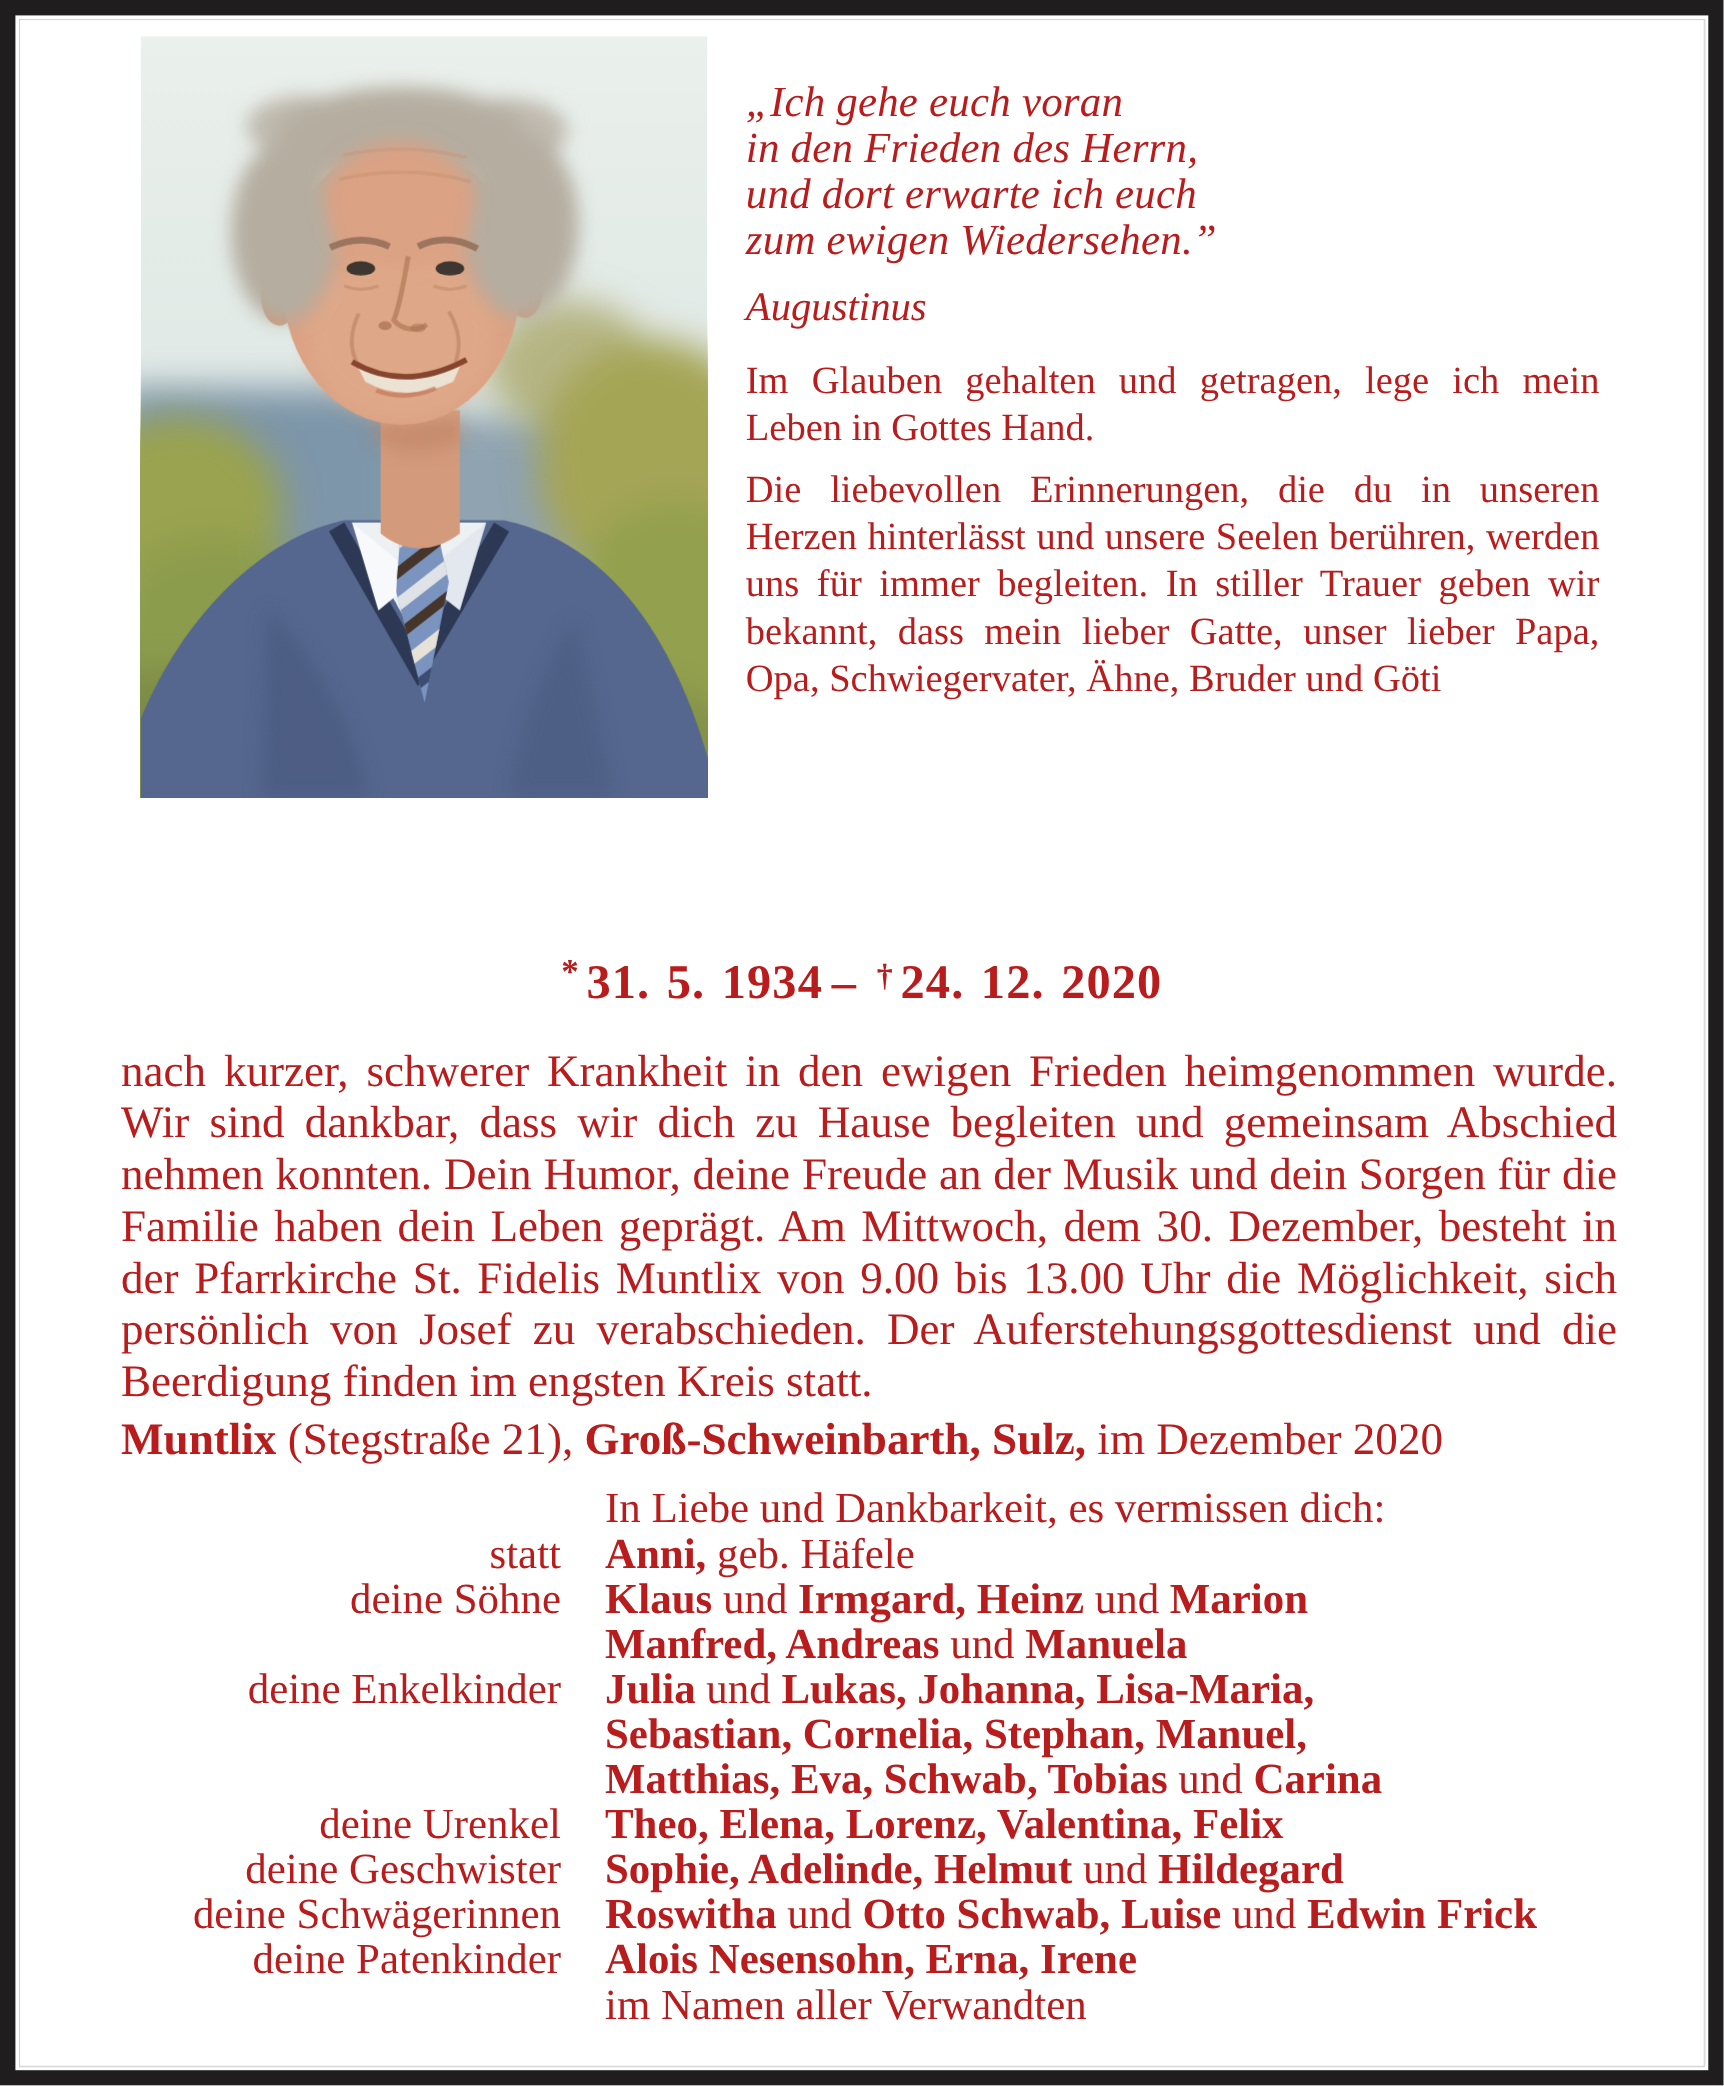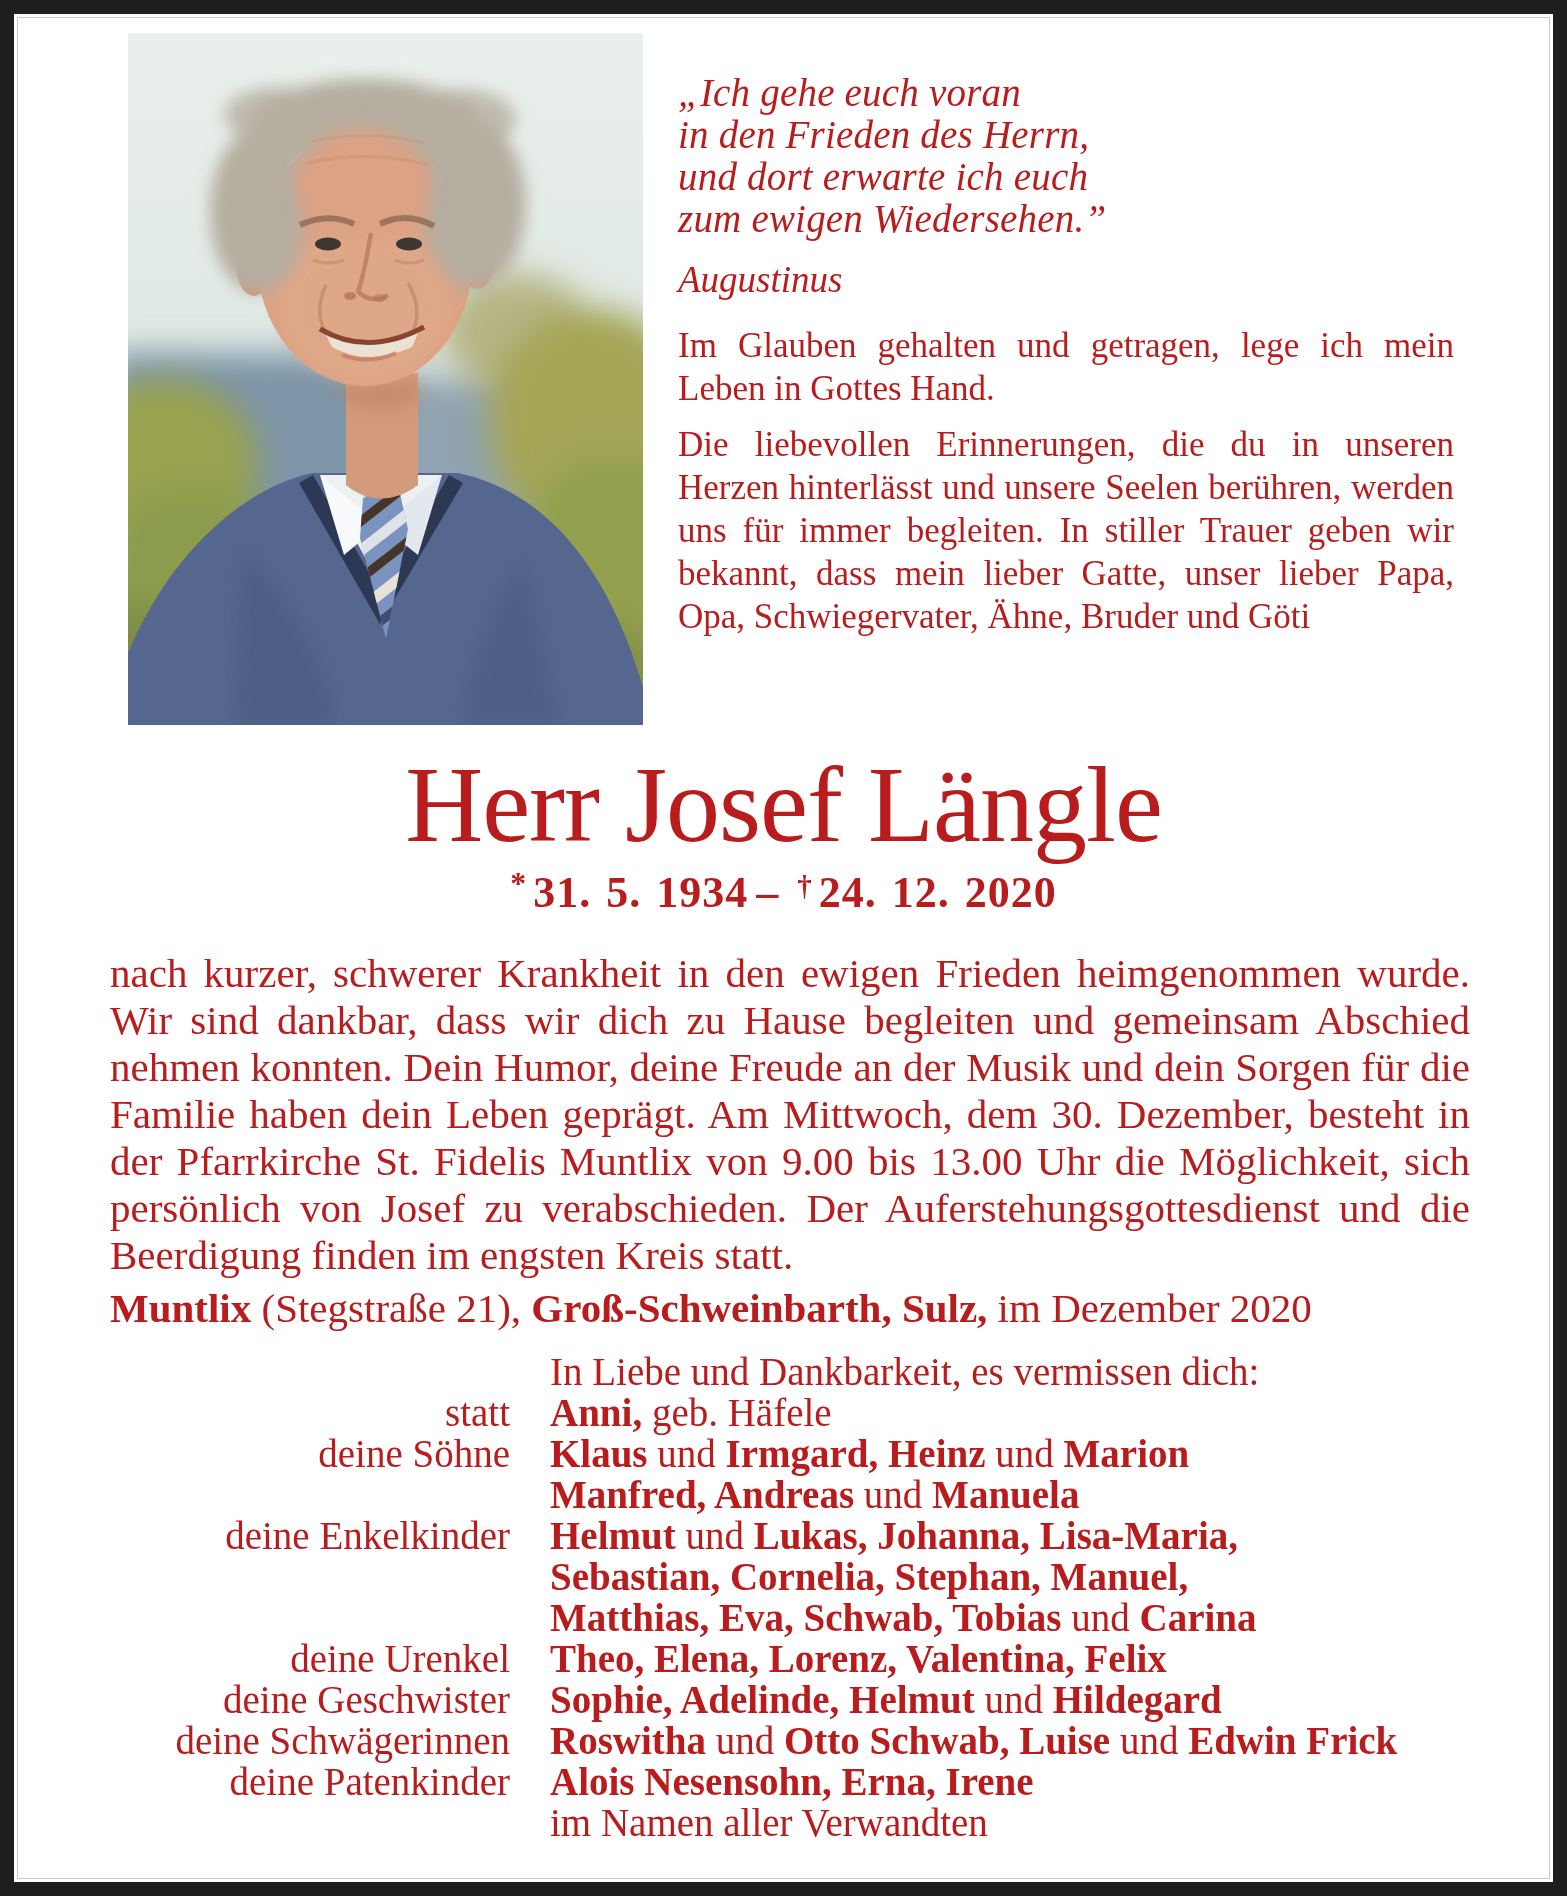--- a/index.html
+++ b/index.html
@@ -164,21 +164,20 @@
 in den Frieden des Herrn,
 und dort erwarte ich euch
 zum ewigen Wiedersehen.”</div>
   <div class="quote-attrib">Augustinus</div>
 
   <div class="intro">
     <p>Im Glauben gehalten und getragen, lege ich mein Leben in Gottes Hand.</p>
     <p>Die liebevollen Erinnerungen, die du in unseren Herzen hinterlässt und unsere Seelen berühren, werden uns für immer begleiten. In stiller Trauer geben wir bekannt, dass mein lieber Gatte, unser lieber Papa, Opa, Schwiegervater, Ähne, Bruder und Göti</p>
   </div>
 
-  <div class="title">Herr Josef Längle</div>
 
   <div class="dates"><span class="bsym">*</span><span>31. 5. 1934</span><span class="sep">–</span><span class="dsym">†</span><span>24. 12. 2020</span></div>
 
   <p class="announcement">nach kurzer, schwerer Krankheit in den ewigen Frieden heimgenommen wurde. Wir sind dankbar, dass wir dich zu Hause begleiten und gemeinsam Abschied nehmen konnten. Dein Humor, deine Freude an der Musik und dein Sorgen für die Familie haben dein Leben geprägt. Am Mittwoch, dem 30. Dezember, besteht in der Pfarrkirche St. Fidelis Muntlix von 9.00 bis 13.00 Uhr die Möglichkeit, sich persönlich von Josef zu verabschieden. Der Auferstehungsgottesdienst und die Beerdigung finden im engsten Kreis statt.</p>
 
   <div class="placeline"><span class="b">Muntlix</span><span class="r"> (Stegstraße 21), </span><span class="b">Groß-Schweinbarth, Sulz,</span><span class="r"> im Dezember 2020</span></div>
 
   <div class="family">
     <div class="frow">
         <span class="flabel"></span>
@@ -191,21 +190,21 @@
     <div class="frow">
         <span class="flabel">deine Söhne</span>
         <span class="fvalue"><span class="b">Klaus</span><span class="r"> und </span><span class="b">Irmgard, Heinz</span><span class="r"> und </span><span class="b">Marion</span></span>
       </div>
     <div class="frow">
         <span class="flabel"></span>
         <span class="fvalue"><span class="b">Manfred, Andreas</span><span class="r"> und </span><span class="b">Manuela</span></span>
       </div>
     <div class="frow">
         <span class="flabel">deine Enkelkinder</span>
-        <span class="fvalue"><span class="b">Helmut</span><span class="r"> und </span><span class="b">Lukas, Johanna, Lisa-Maria,</span></span>
+        <span class="fvalue"><span class="b">Julia</span><span class="r"> und </span><span class="b">Lukas, Johanna, Lisa-Maria,</span></span>
       </div>
     <div class="frow">
         <span class="flabel"></span>
         <span class="fvalue"><span class="b">Sebastian, Cornelia, Stephan, Manuel,</span></span>
       </div>
     <div class="frow">
         <span class="flabel"></span>
         <span class="fvalue"><span class="b"> Matthias, Eva, Schwab, Tobias</span><span class="r"> und </span><span class="b">Carina</span></span>
       </div>
     <div class="frow">

